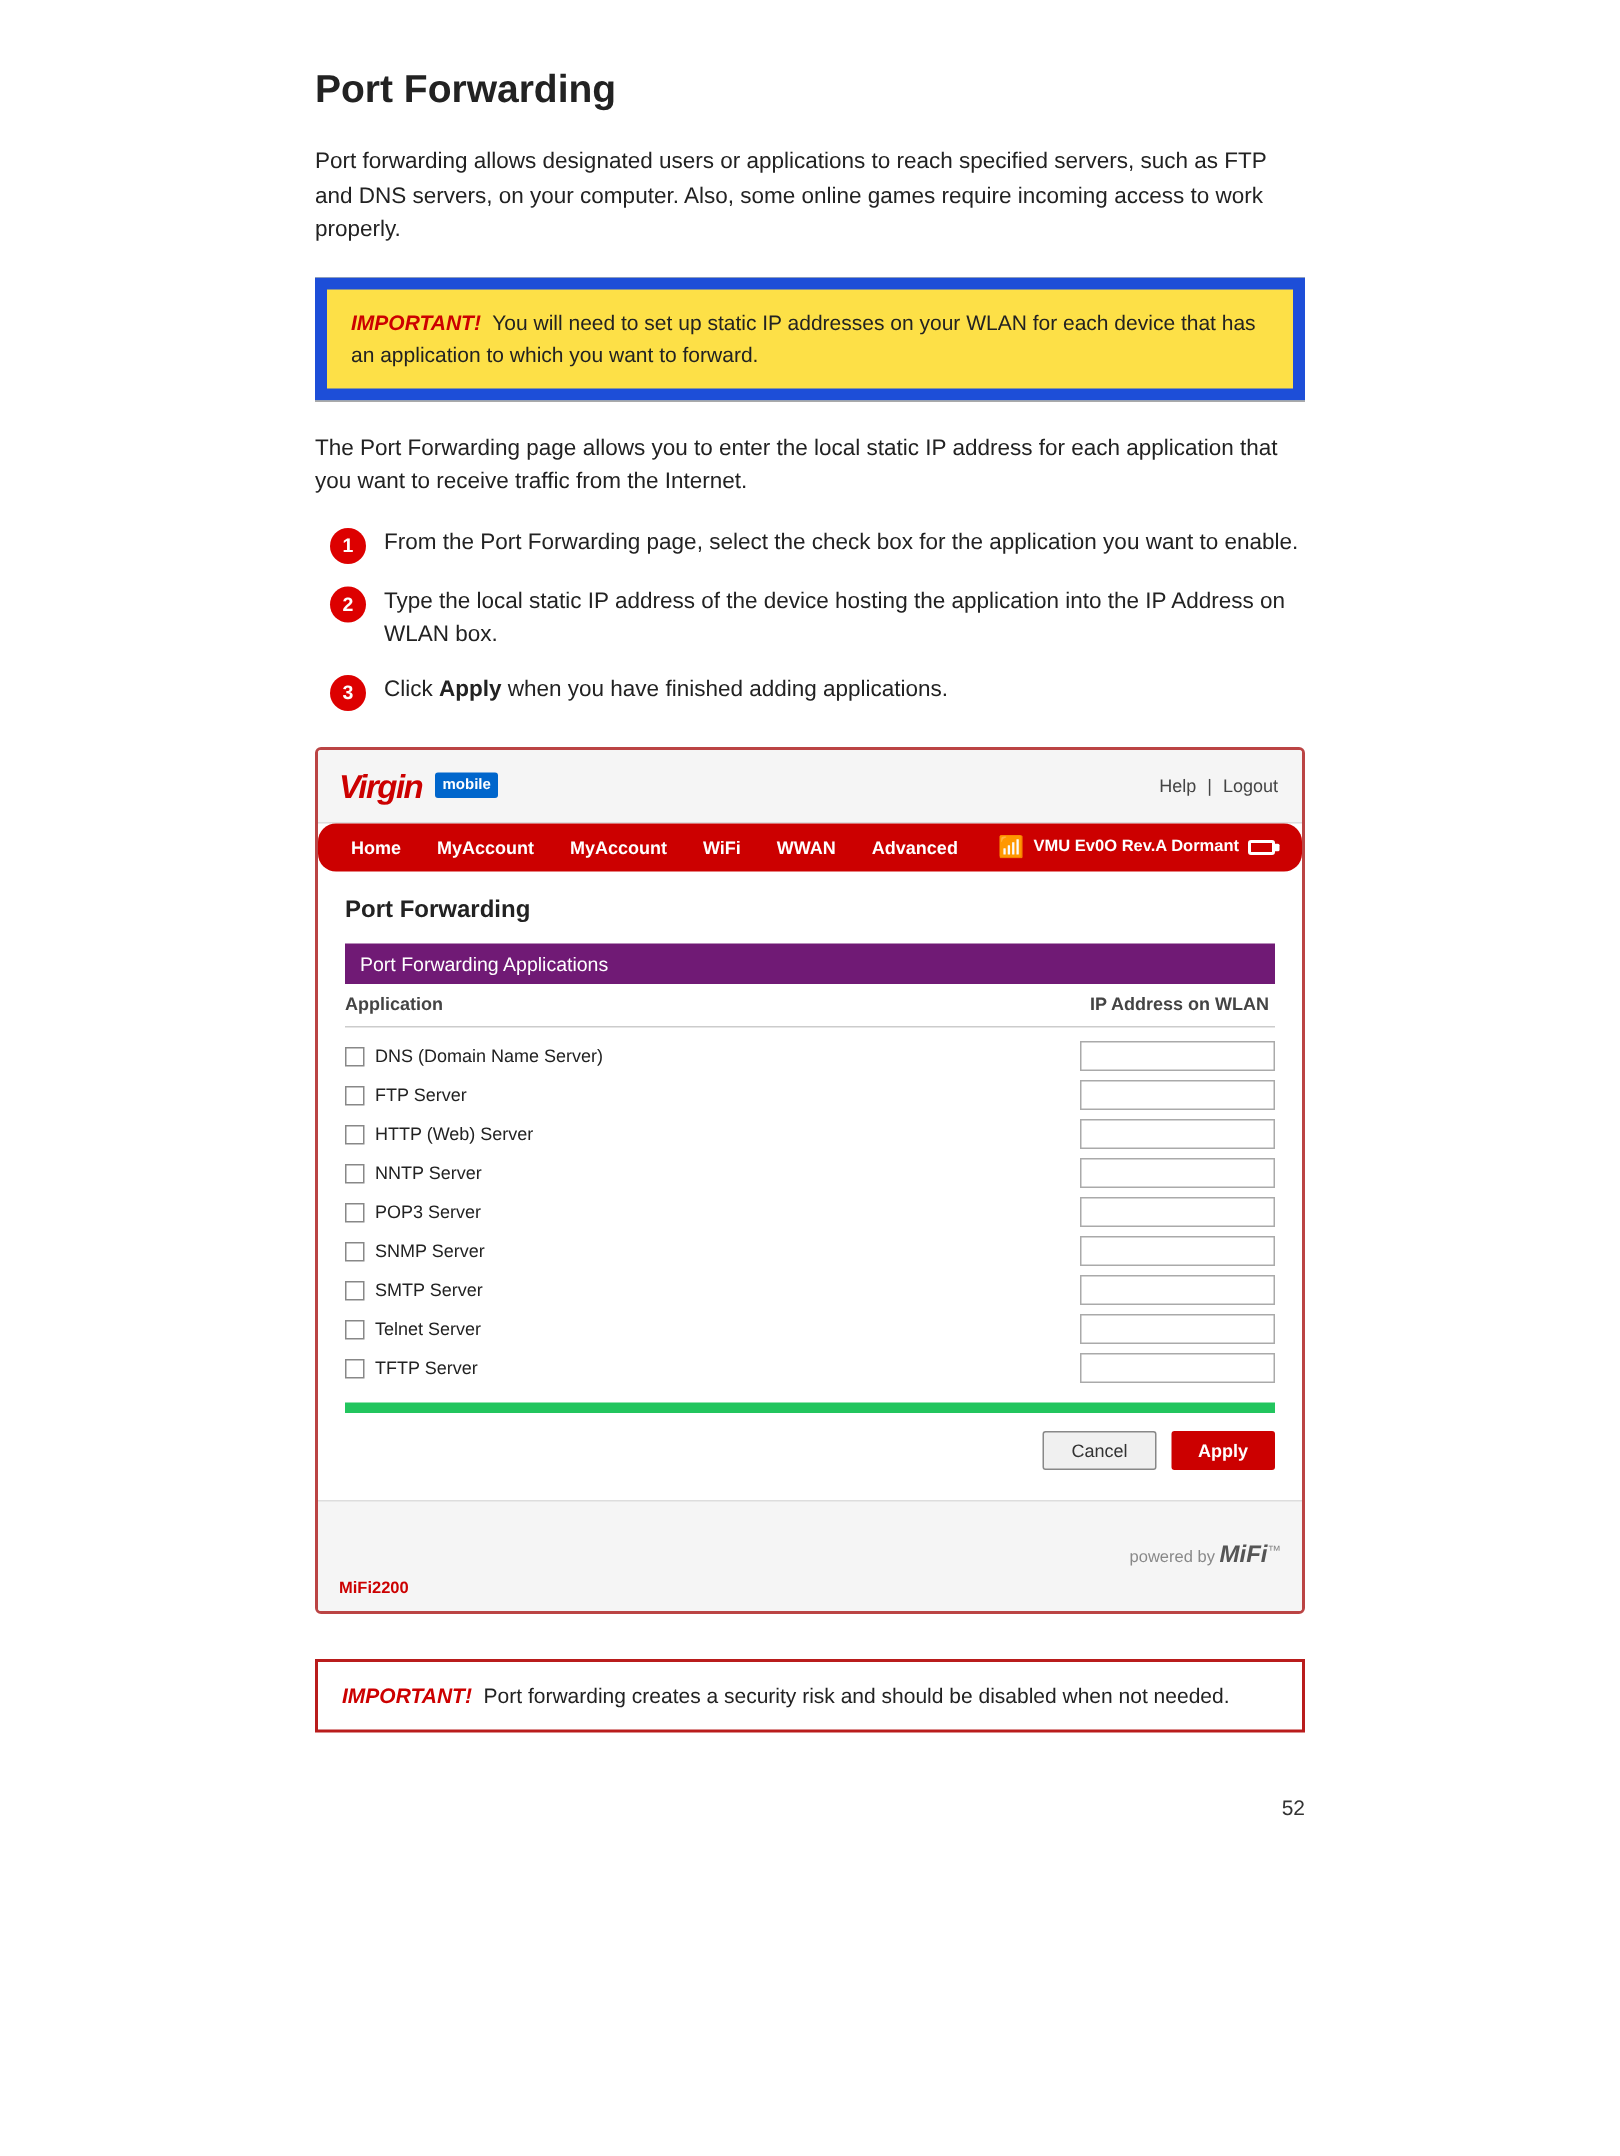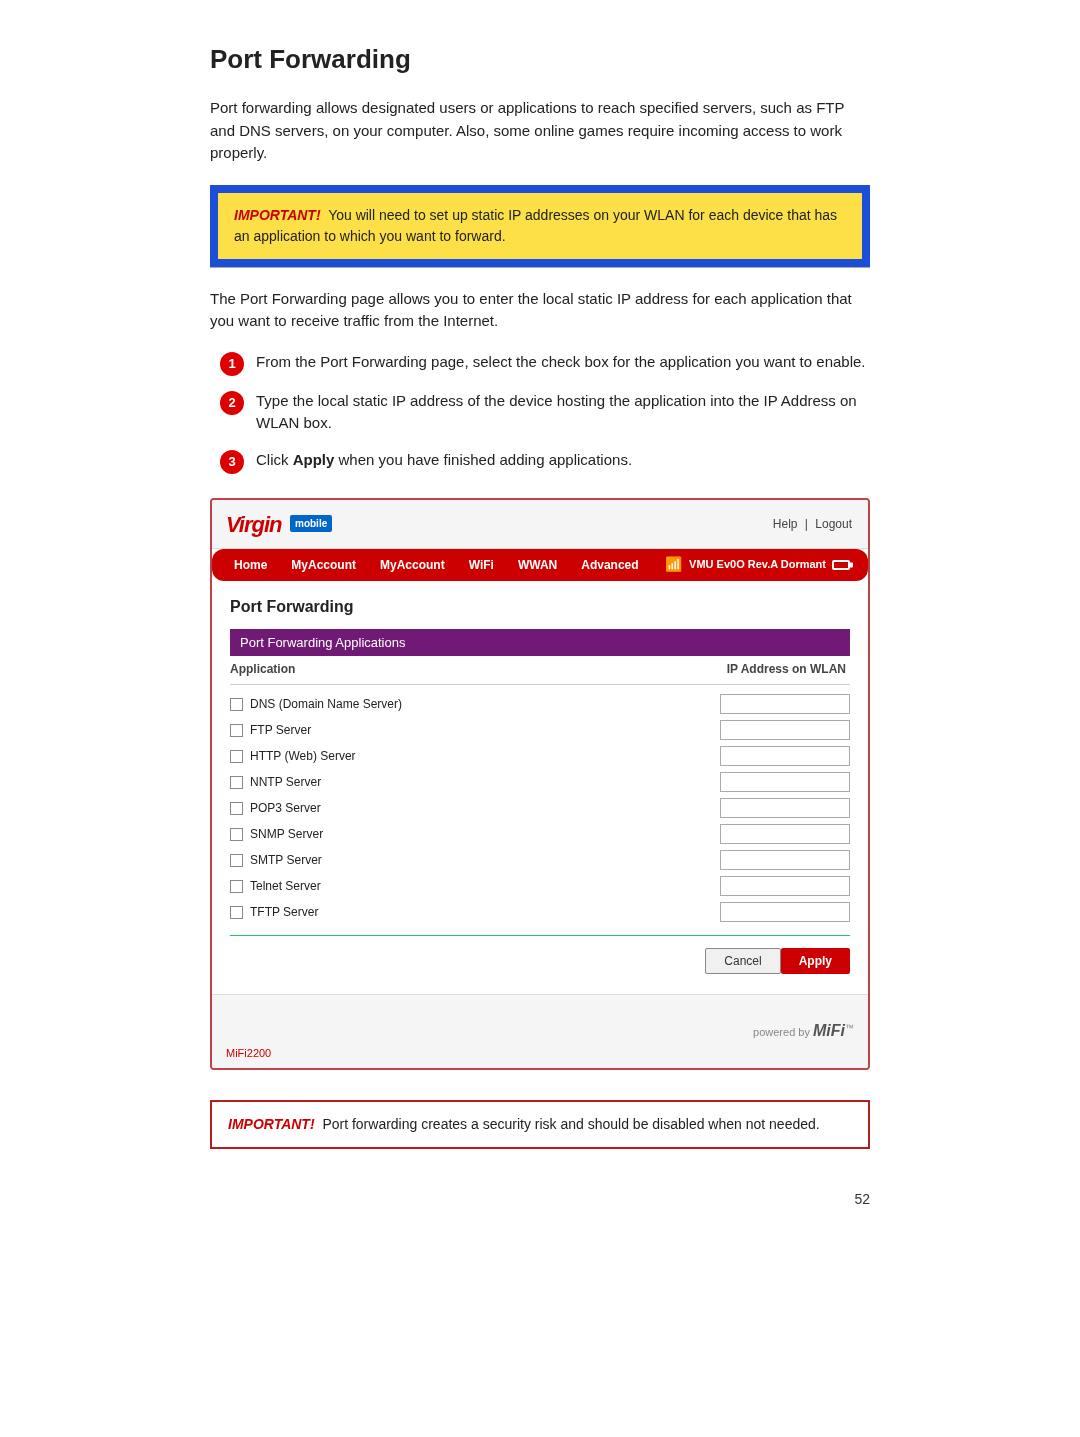--- a/index.html
+++ b/index.html
@@ -222,22 +222,23 @@
       height: 20px;
       border: 1px solid #aaa;
       font-size: 11px;
       padding: 1px 3px;
       background: #fff;
     }
 
     .buttons-row {
       display: flex;
       justify-content: flex-end;
+      gap: 10px;
       padding: 12px 0 6px 0;
-      border-top: 1px solid #22c55e;
+      border-top: 7px solid #22c55e;
       margin-top: 10px;
     }
     .btn-cancel {
       padding: 5px 18px;
       font-size: 12px;
       border: 1px solid #888;
       background: #f0f0f0;
       cursor: pointer;
       border-radius: 2px;
       color: #333;
@@ -256,21 +257,21 @@
     .router-footer {
       background: #f5f5f5;
       padding: 6px 14px;
       display: flex;
       align-items: center;
       justify-content: space-between;
       border-top: 1px solid #ddd;
     }
     .mifi-model {
       font-size: 11px;
-      font-weight: normal;
+      font-weight: bold;
       color: #c00;
       margin-top: 44px;
     }
     .powered-by {
       font-size: 11px;
       color: #888;
     }
     .mifi-brand {
       font-size: 16px;
       font-weight: bold;

